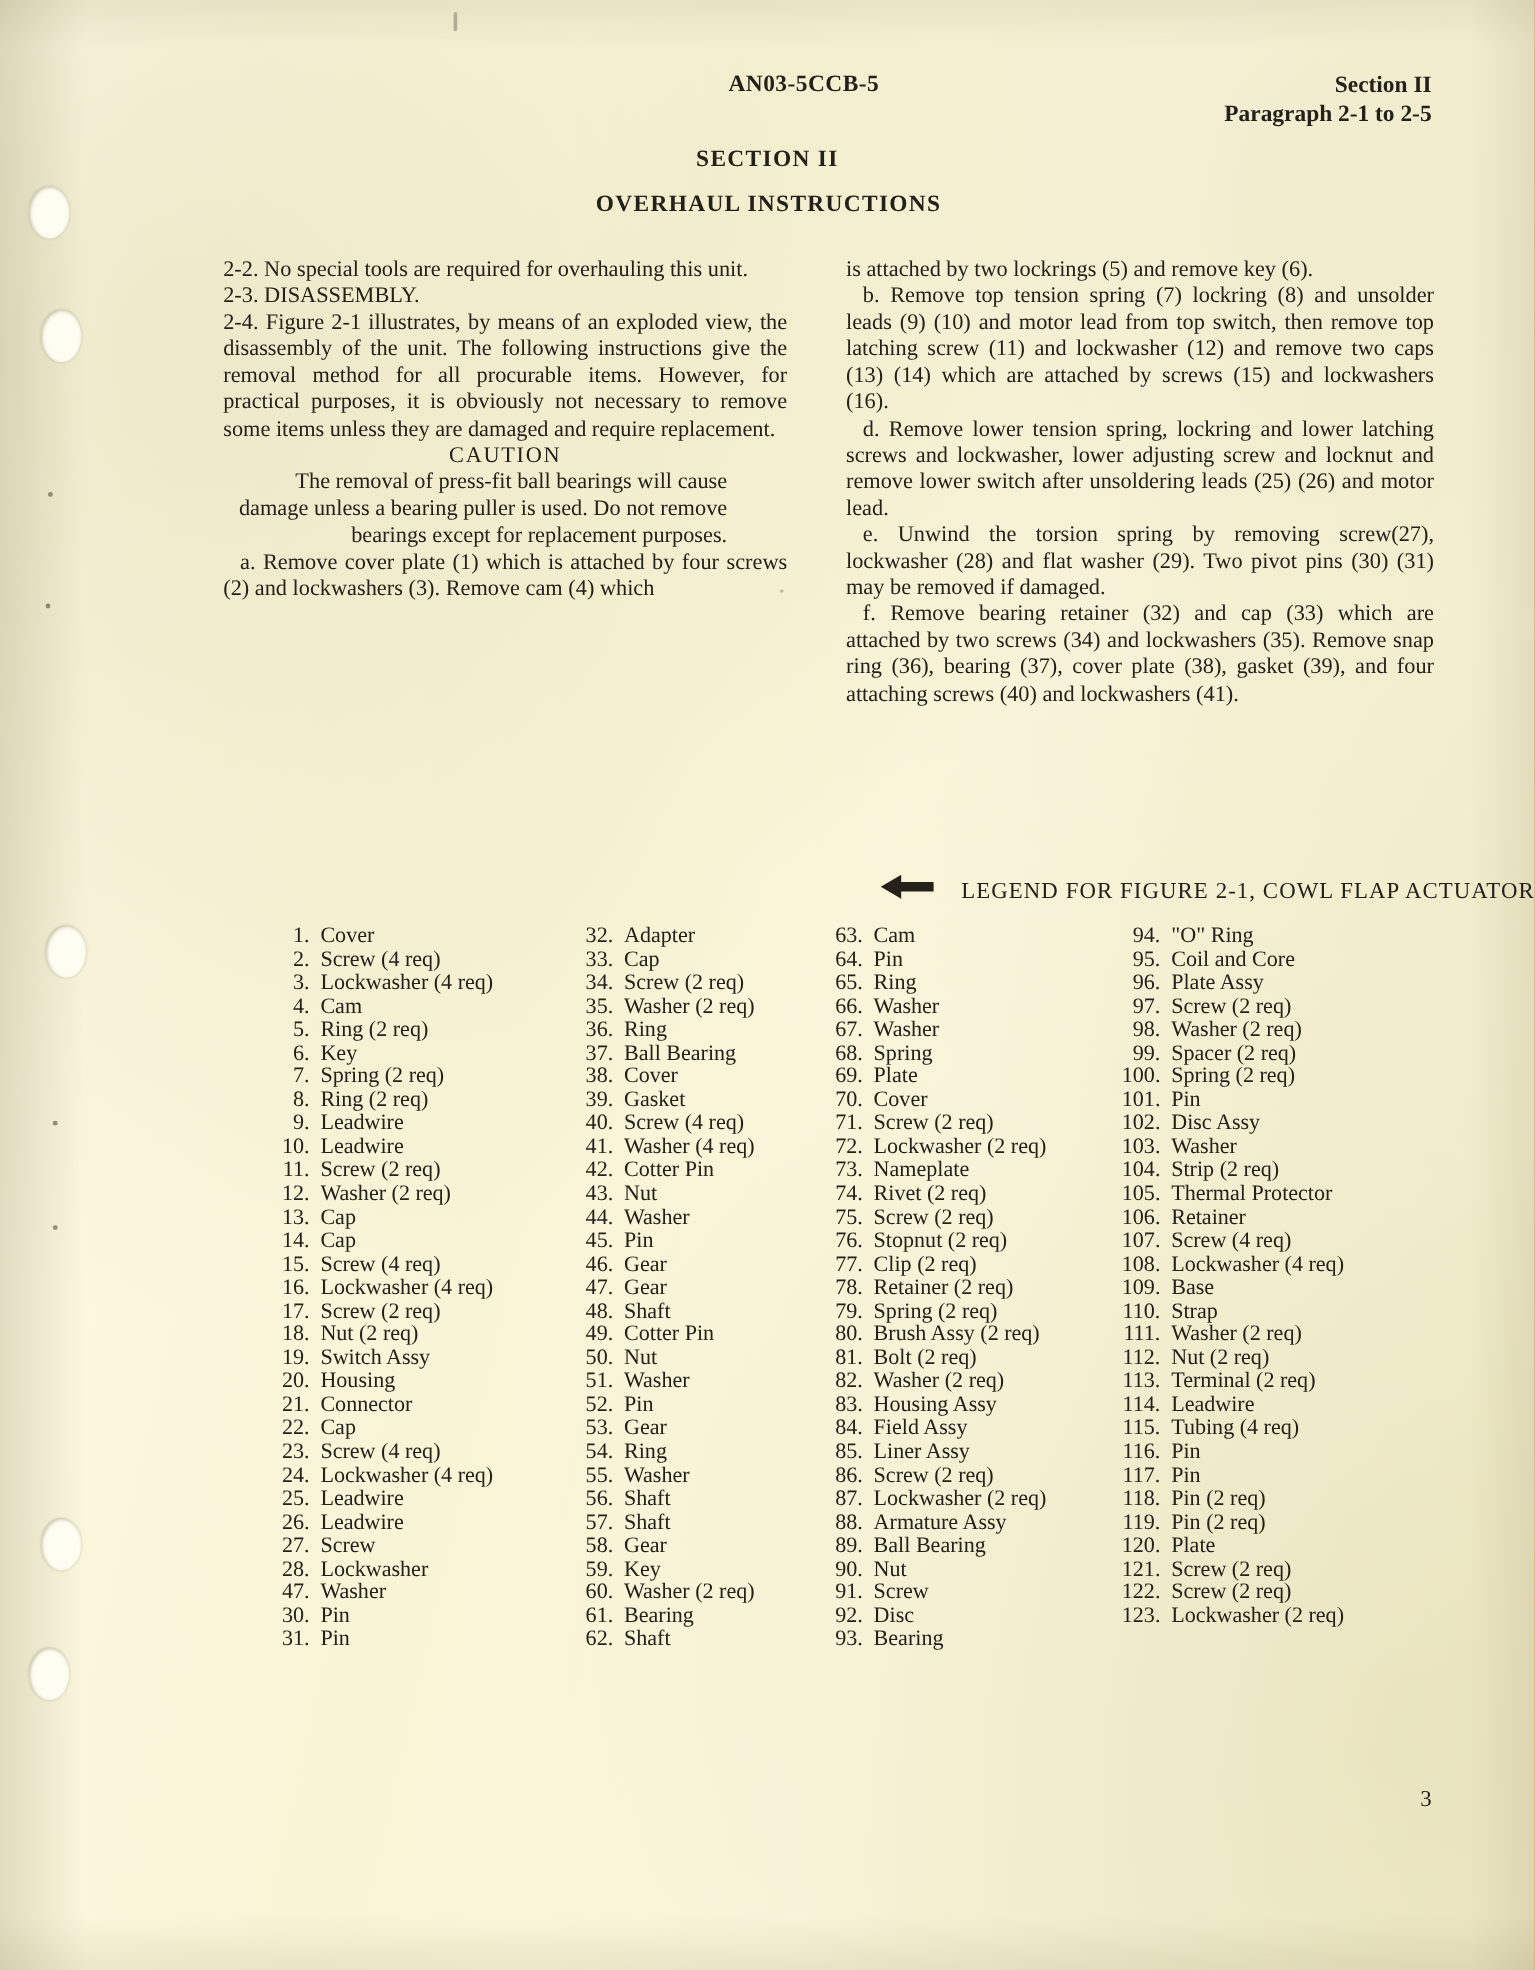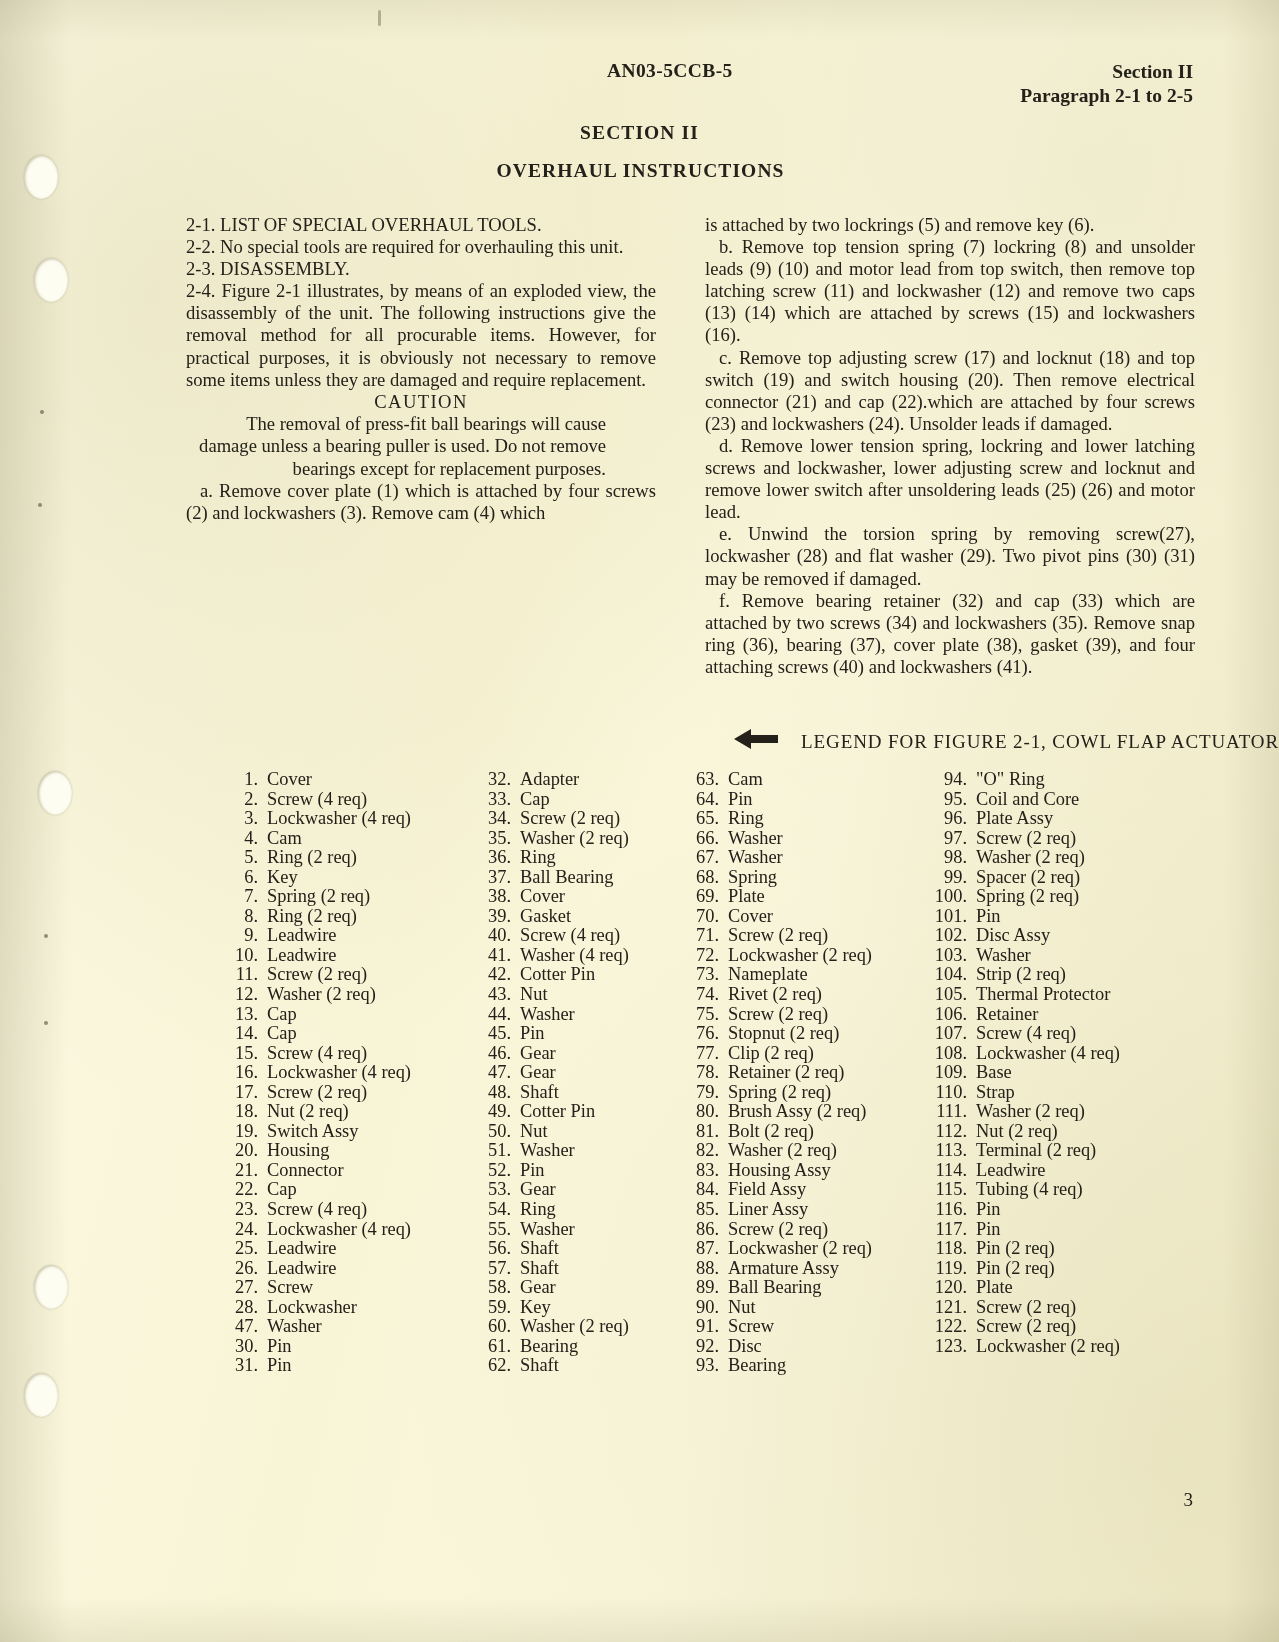--- a/index.html
+++ b/index.html
@@ -200,40 +200,38 @@
       <div>Section II</div>
       <div>Paragraph 2-1 to 2-5</div>
     </div>
 
     <div class="sec-title">SECTION II</div>
 
     <div class="sec-sub">OVERHAUL INSTRUCTIONS</div>
 
     <div class="col col-left">
 
-      <p class="blk">2-1.  LIST OF SPECIAL OVERHAUL TOOLS.</p>
 
       <p class="blk">2-2.  No special tools are required for overhauling this unit.</p>
 
       <p class="blk">2-3.  DISASSEMBLY.</p>
 
       <p class="blk">2-4.  Figure 2-1 illustrates, by means of an exploded view, the disassembly of the unit.  The following instructions give the removal method for all procurable items.  However, for practical purposes, it is obviously not necessary to remove some items unless they are damaged and require replacement.</p>
 
       <p class="caution-head">CAUTION</p>
 
       <p class="caution-body">The removal of press-fit ball bearings will cause damage unless a bearing puller is used.  Do not remove bearings except for replacement purposes.</p>
 
 
       <p class="sub-para">a.  Remove cover plate (1) which is attached by four screws (2) and lockwashers (3).  Remove cam (4) which</p>
     </div>
 
     <div class="col col-right">
       <p>is attached by two lockrings (5) and remove key (6).</p>
       <p class="sub-para">b.  Remove top tension spring (7) lockring (8) and unsolder leads (9) (10) and motor lead from top switch, then remove top latching screw (11) and lockwasher (12) and remove two caps (13) (14) which are attached by screws (15) and lockwashers (16).</p>
-      <p class="sub-para">c.  Remove top adjusting screw (17) and locknut (18) and top switch (19) and switch housing (20).  Then remove electrical connector (21) and cap (22).which are attached by four screws (23) and lockwashers (24).  Unsolder leads if damaged.</p>
       <p class="sub-para">d.  Remove lower tension spring, lockring and lower latching screws and lockwasher, lower adjusting screw and locknut and remove lower switch after unsoldering leads (25) (26) and motor lead.</p>
       <p class="sub-para">e.  Unwind the torsion spring by removing screw(27), lockwasher (28) and flat washer (29).  Two pivot pins (30) (31) may be removed if damaged.</p>
       <p class="sub-para">f.  Remove bearing retainer (32) and cap (33) which are attached by two screws (34) and lockwashers (35).  Remove snap ring (36), bearing (37), cover plate (38), gasket (39), and four attaching screws (40) and lockwashers (41).</p>
     </div>
 
     <div class="legend-head">
       <span class="arrow">
         <svg width="46" height="22" viewBox="0 0 46 22" aria-hidden="true">
           <path d="M1 11 L18 1 L18 7 L45 7 L45 15 L18 15 L18 21 Z" fill="#24211a"></path>
         </svg>

